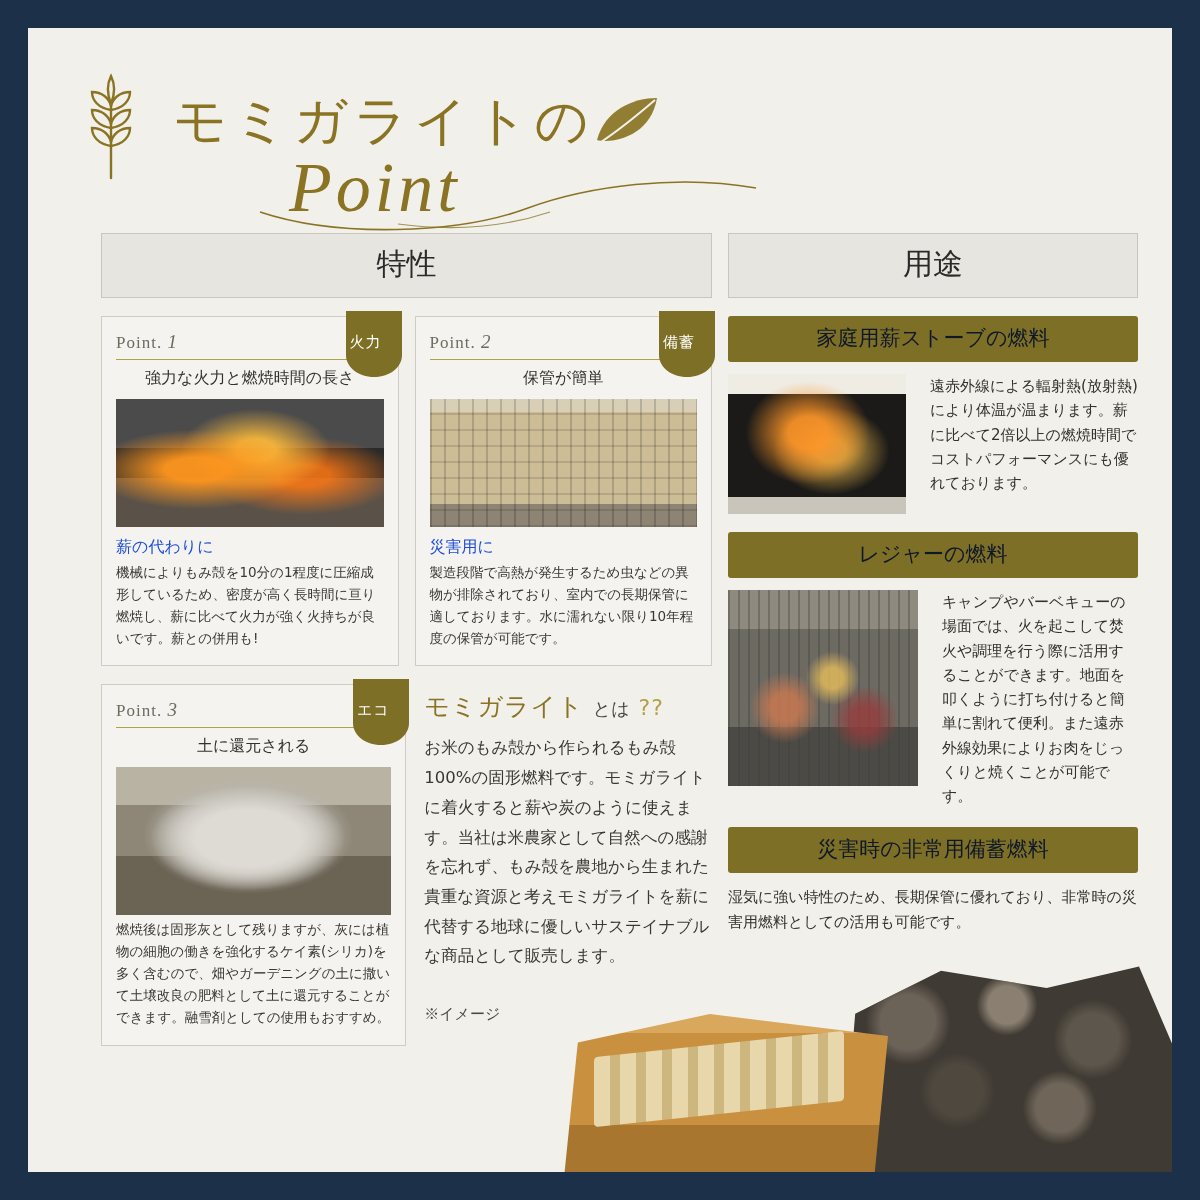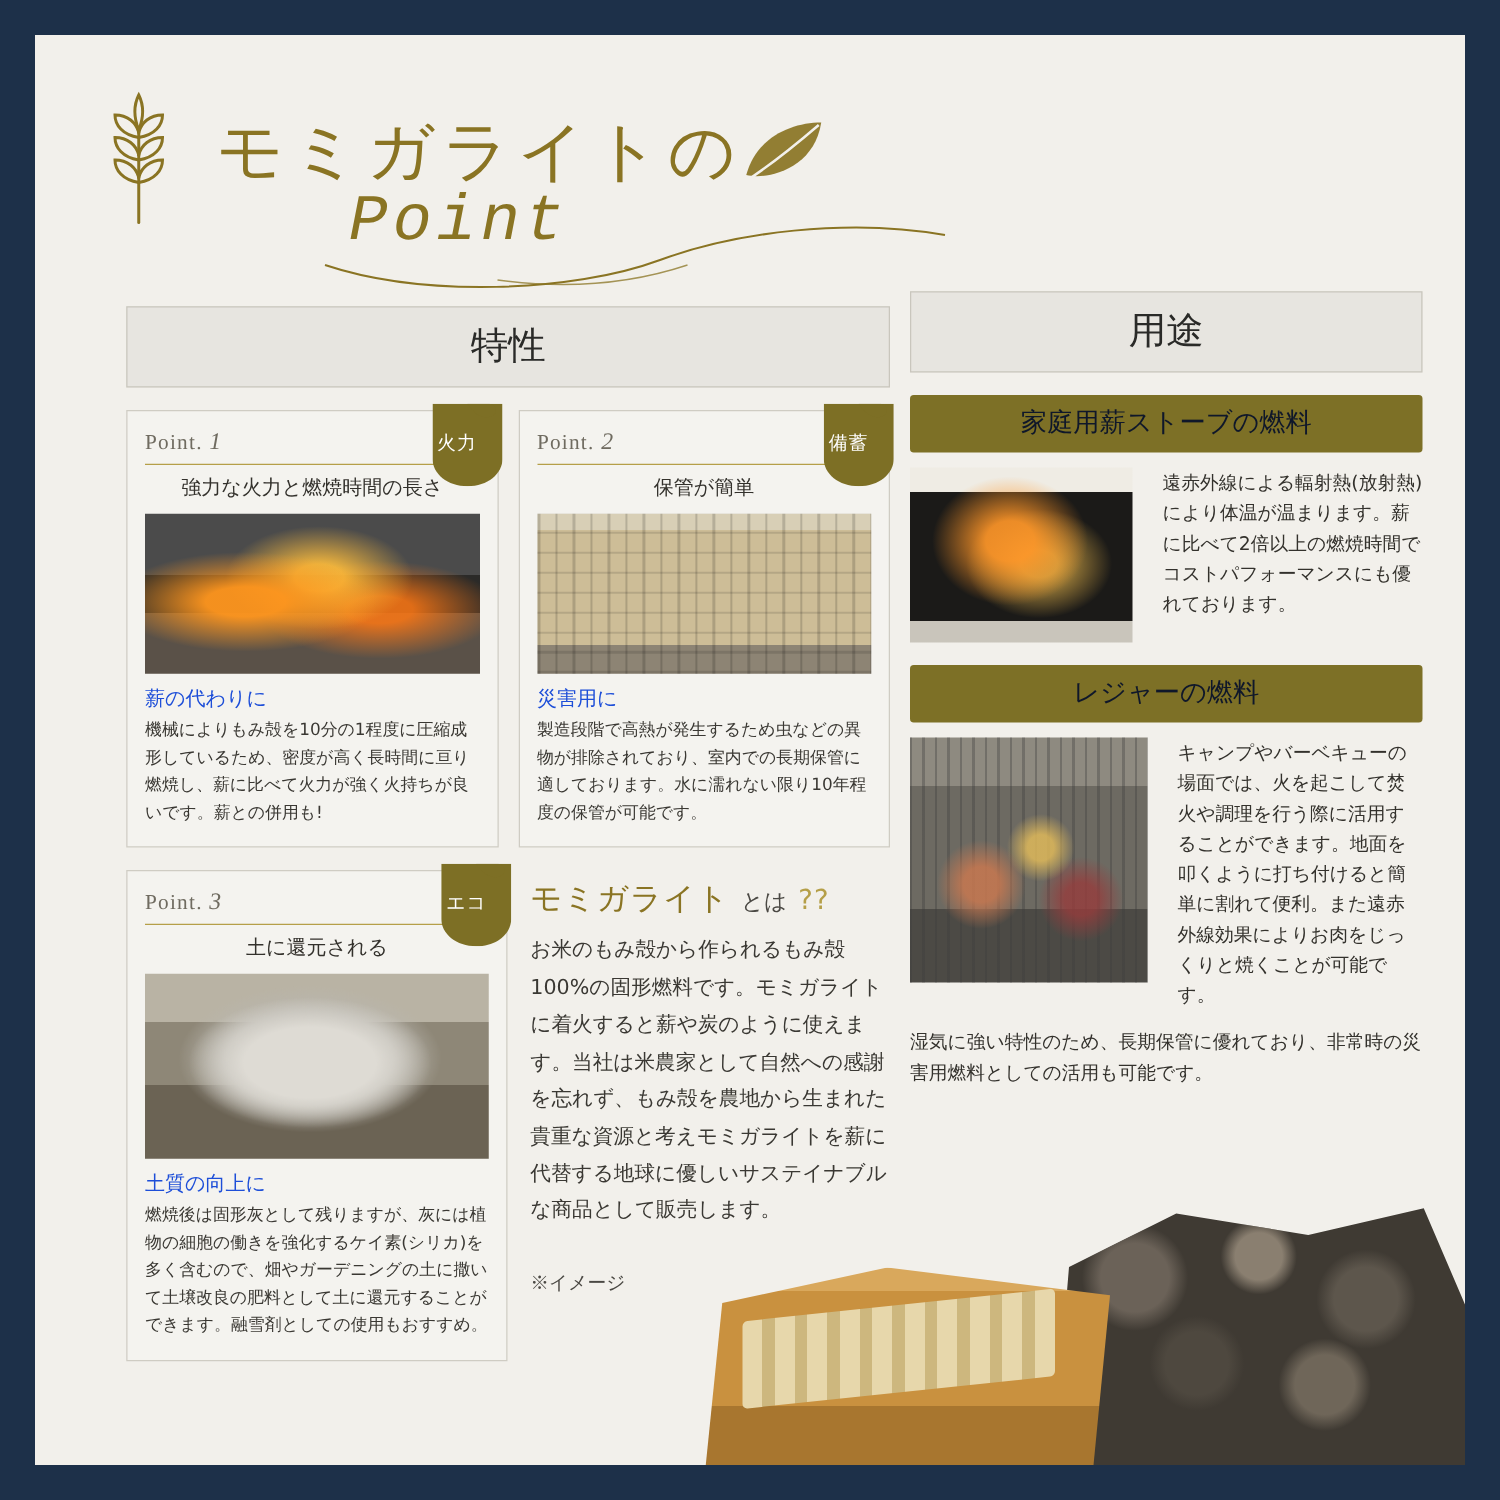--- a/index.html
+++ b/index.html
@@ -31,38 +31,38 @@
     font-size: 53px; letter-spacing: 6px;
     color: #8a7423;
     font-family: "DejaVu Sans", sans-serif;
     font-weight: 400;
   }
   .leaf-icon {
     position: absolute; left: 565px; top: 62px;
     width: 70px; height: 60px;
   }
   .title-script {
-    position: absolute; left: 251px; top: 120px;
-    font-size: 52px;
+    position: absolute; left: 261px; top: 120px;
+    font-size: 70px;
     color: #8a7423;
-    font-family: Liberation Mono, monospace;
+    font-family: Liberation Serif, serif;
     font-style: italic;
     letter-spacing: 4px;
   }
   .swirl {
     position: absolute; left: 230px; top: 140px;
     width: 500px; height: 70px;
   }
 
   
   .columns {
     position: absolute; left: 0; top: 205px;
     width: 1144px;
   }
-  .col-left { position: absolute; left: 34px; top: 12px; width: 650px; padding-left: 39px; }
+  .col-left { position: absolute; left: 34px; top: 0; width: 650px; padding-left: 39px; }
   .col-right { position: absolute; left: 700px; top: 0; width: 410px; }
 
   .section-head {
     background: #e7e5e0;
     border: 1px solid #c9c6bd;
     text-align: center;
     font-size: 30px;
     color: #2a2a28;
     padding: 10px 0 12px;
     font-family: "DejaVu Sans", sans-serif;
@@ -322,21 +322,20 @@
             </svg>
             <span>エコ</span>
           </div>
           <div class="point-label">
             <span>Point.</span>
             <em>3</em>
           </div>
           <div class="gold-rule"></div>
           <div class="card-sub">土に還元される</div>
           <div class="photo tall ph-ash"></div>
-          <div class="body-title">土質の向上に</div>
           <div class="body-text">燃焼後は固形灰として残りますが、灰には植物の細胞の働きを強化するケイ素(シリカ)を多く含むので、畑やガーデニングの土に撒いて土壌改良の肥料として土に還元することができます。融雪剤としての使用もおすすめ。</div>
         </div>
 
         <div class="about">
           <div class="about-head">
             <span>モミガライト</span>
             <span class="small">とは</span>
             <span class="q">??</span>
           </div>
           <div class="about-body">お米のもみ殻から作られるもみ殻100%の固形燃料です。モミガライトに着火すると薪や炭のように使えます。当社は米農家として自然への感謝を忘れず、もみ殻を農地から生まれた貴重な資源と考えモミガライトを薪に代替する地球に優しいサステイナブルな商品として販売します。</div>
@@ -353,20 +352,21 @@
         <div class="use-photo ph-stove"></div>
         <div class="use-text">遠赤外線による輻射熱(放射熱)により体温が温まります。薪に比べて2倍以上の燃焼時間でコストパフォーマンスにも優れております。</div>
       </div>
 
       <div class="use-bar">レジャーの燃料</div>
       <div class="use-block">
         <div class="use-photo wide ph-bbq"></div>
         <div class="use-text">キャンプやバーベキューの場面では、火を起こして焚火や調理を行う際に活用することができます。地面を叩くように打ち付けると簡単に割れて便利。また遠赤外線効果によりお肉をじっくりと焼くことが可能です。</div>
       </div>
 
+      <div class="use-bar">災害時の非常用備蓄燃料</div>
       <div class="use-plain">湿気に強い特性のため、長期保管に優れており、非常時の災害用燃料としての活用も可能です。</div>
     </div>
   </div>
 
   <div class="bottom-art">
     <div class="ph-pile"></div>
     <div class="ph-box"></div>
     <div class="ph-box-inner"></div>
   </div>
 

